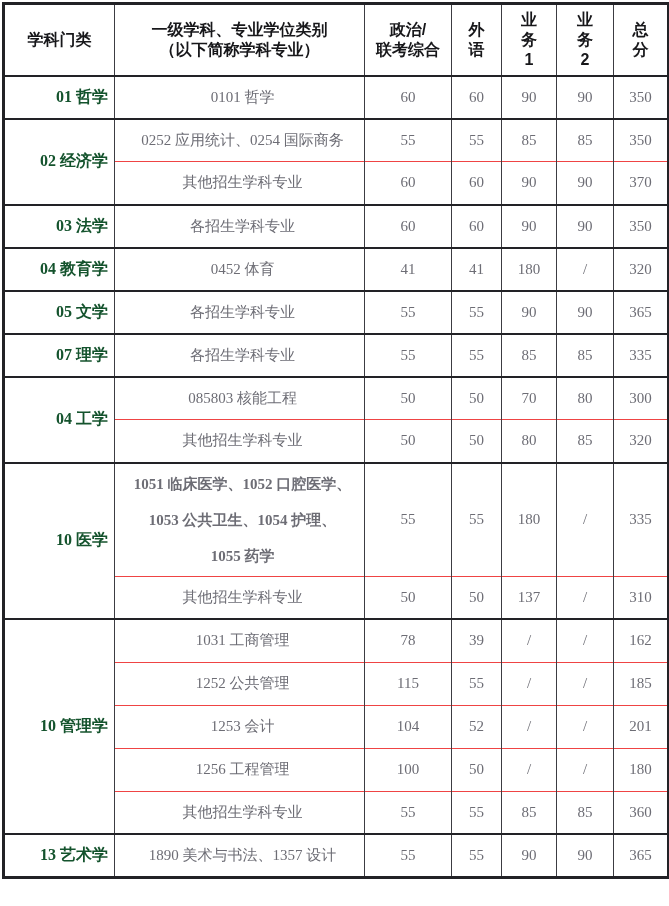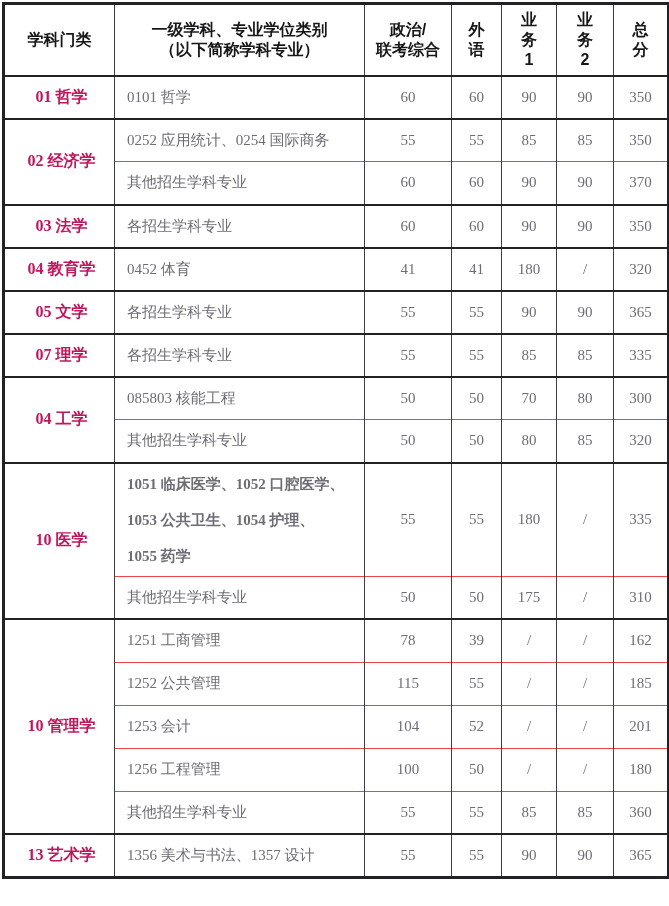--- a/index.html
+++ b/index.html
@@ -55,29 +55,29 @@
 
   
   tr.data-row { height: 43px; }
   tr.group-start td { border-top: 2px solid #222226; }
   tr.sub-row td { border-top: 1px solid #ef4444; }
 
   td.category-cell {
     font-family: "Liberation Serif", "DejaVu Serif", serif;
     font-weight: bold;
     font-size: 16px;
-    color: #be185d;
-    text-align: center;
+    color: #14532d;
+    text-align: right;
     padding-left: 10px;
     white-space: nowrap;
   }
   td.major-cell {
     font-size: 15px;
     color: #6d6d75;
-    text-align: left;
+    text-align: center;
     padding-left: 12px;
   }
   td.major-cell .mline { line-height: 36px; font-weight: bold; }
   td.score-cell {
     font-size: 15px;
     color: #6d6d75;
     text-align: center;
   }
 </style>
 </head>
@@ -217,27 +217,27 @@
           <td class="score-cell">55</td>
           <td class="score-cell">55</td>
           <td class="score-cell">180</td>
           <td class="score-cell">/</td>
           <td class="score-cell">335</td>
         </tr>
         <tr class="data-row sub-row">
           <td class="major-cell">其他招生学科专业</td>
           <td class="score-cell">50</td>
           <td class="score-cell">50</td>
-          <td class="score-cell">175</td>
+          <td class="score-cell">137</td>
           <td class="score-cell">/</td>
           <td class="score-cell">310</td>
         </tr>
         <tr class="data-row group-start">
           <td class="category-cell first-col" rowspan="5">10 管理学</td>
-          <td class="major-cell">1251 工商管理</td>
+          <td class="major-cell">1031 工商管理</td>
           <td class="score-cell">78</td>
           <td class="score-cell">39</td>
           <td class="score-cell">/</td>
           <td class="score-cell">/</td>
           <td class="score-cell">162</td>
         </tr>
         <tr class="data-row sub-row">
           <td class="major-cell">1252 公共管理</td>
           <td class="score-cell">115</td>
           <td class="score-cell">55</td>
@@ -264,21 +264,21 @@
         <tr class="data-row sub-row">
           <td class="major-cell">其他招生学科专业</td>
           <td class="score-cell">55</td>
           <td class="score-cell">55</td>
           <td class="score-cell">85</td>
           <td class="score-cell">85</td>
           <td class="score-cell">360</td>
         </tr>
         <tr class="data-row group-start">
           <td class="category-cell first-col" rowspan="1">13 艺术学</td>
-          <td class="major-cell">1356 美术与书法、1357 设计</td>
+          <td class="major-cell">1890 美术与书法、1357 设计</td>
           <td class="score-cell">55</td>
           <td class="score-cell">55</td>
           <td class="score-cell">90</td>
           <td class="score-cell">90</td>
           <td class="score-cell">365</td>
         </tr>
       </tbody>
   </table>
 </div>
 

